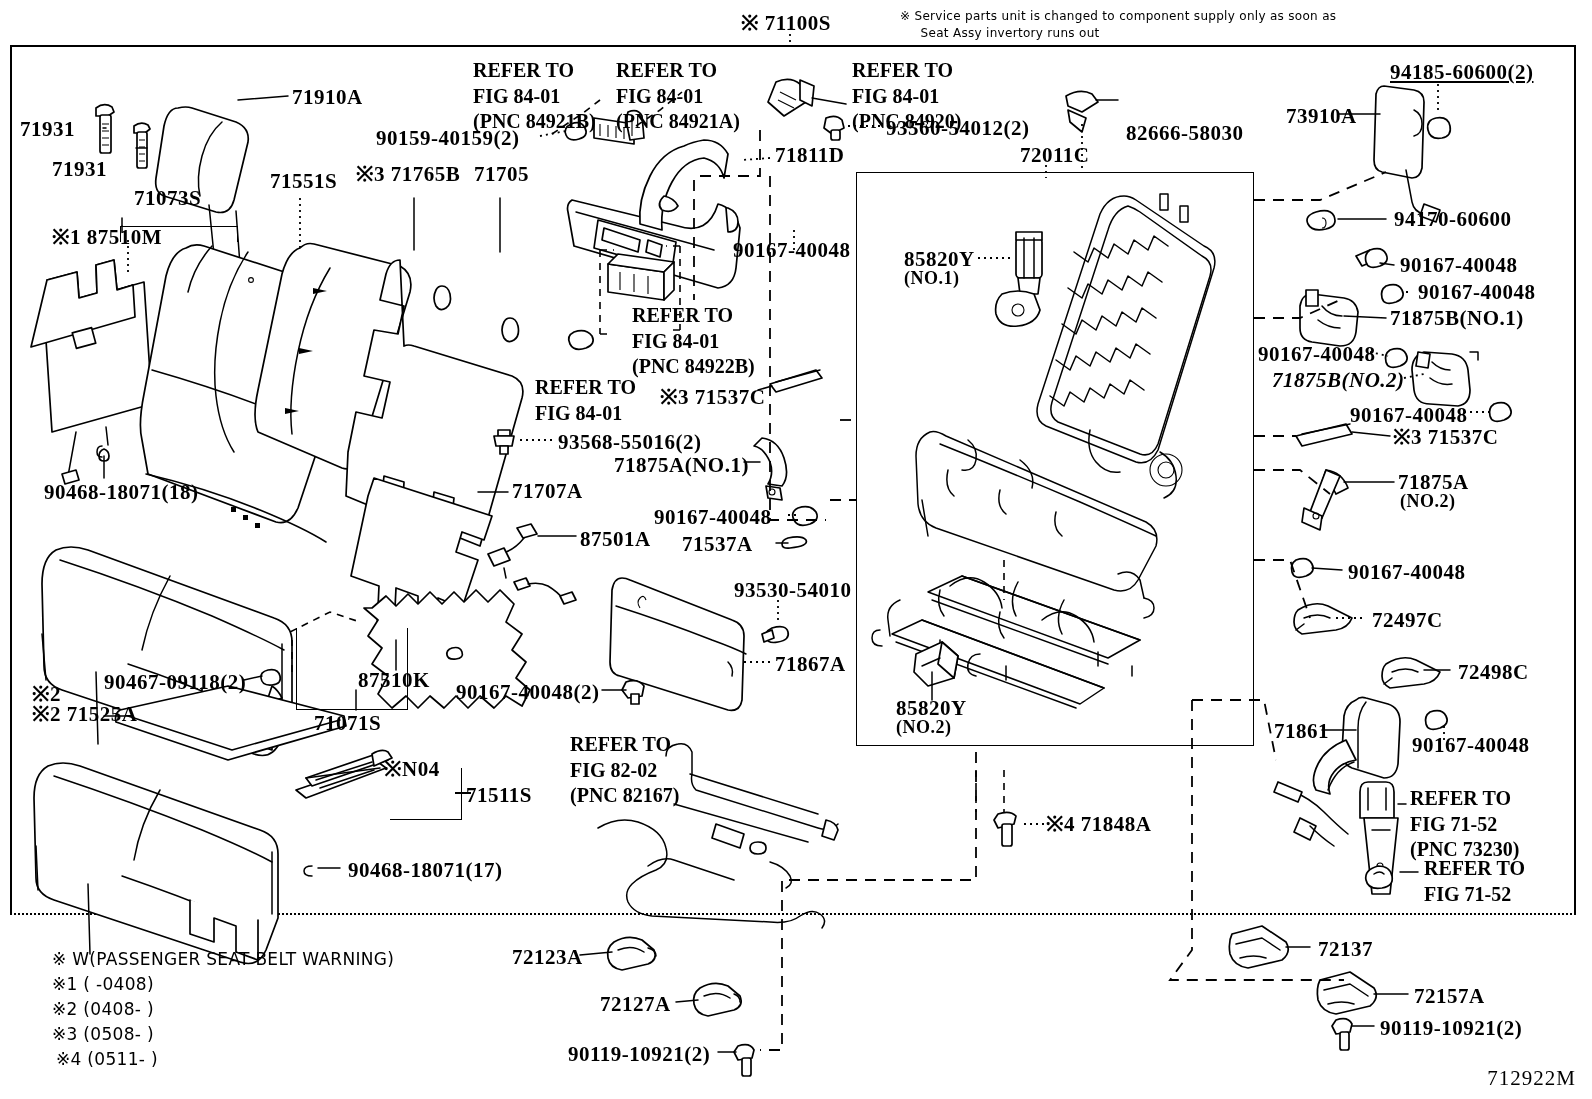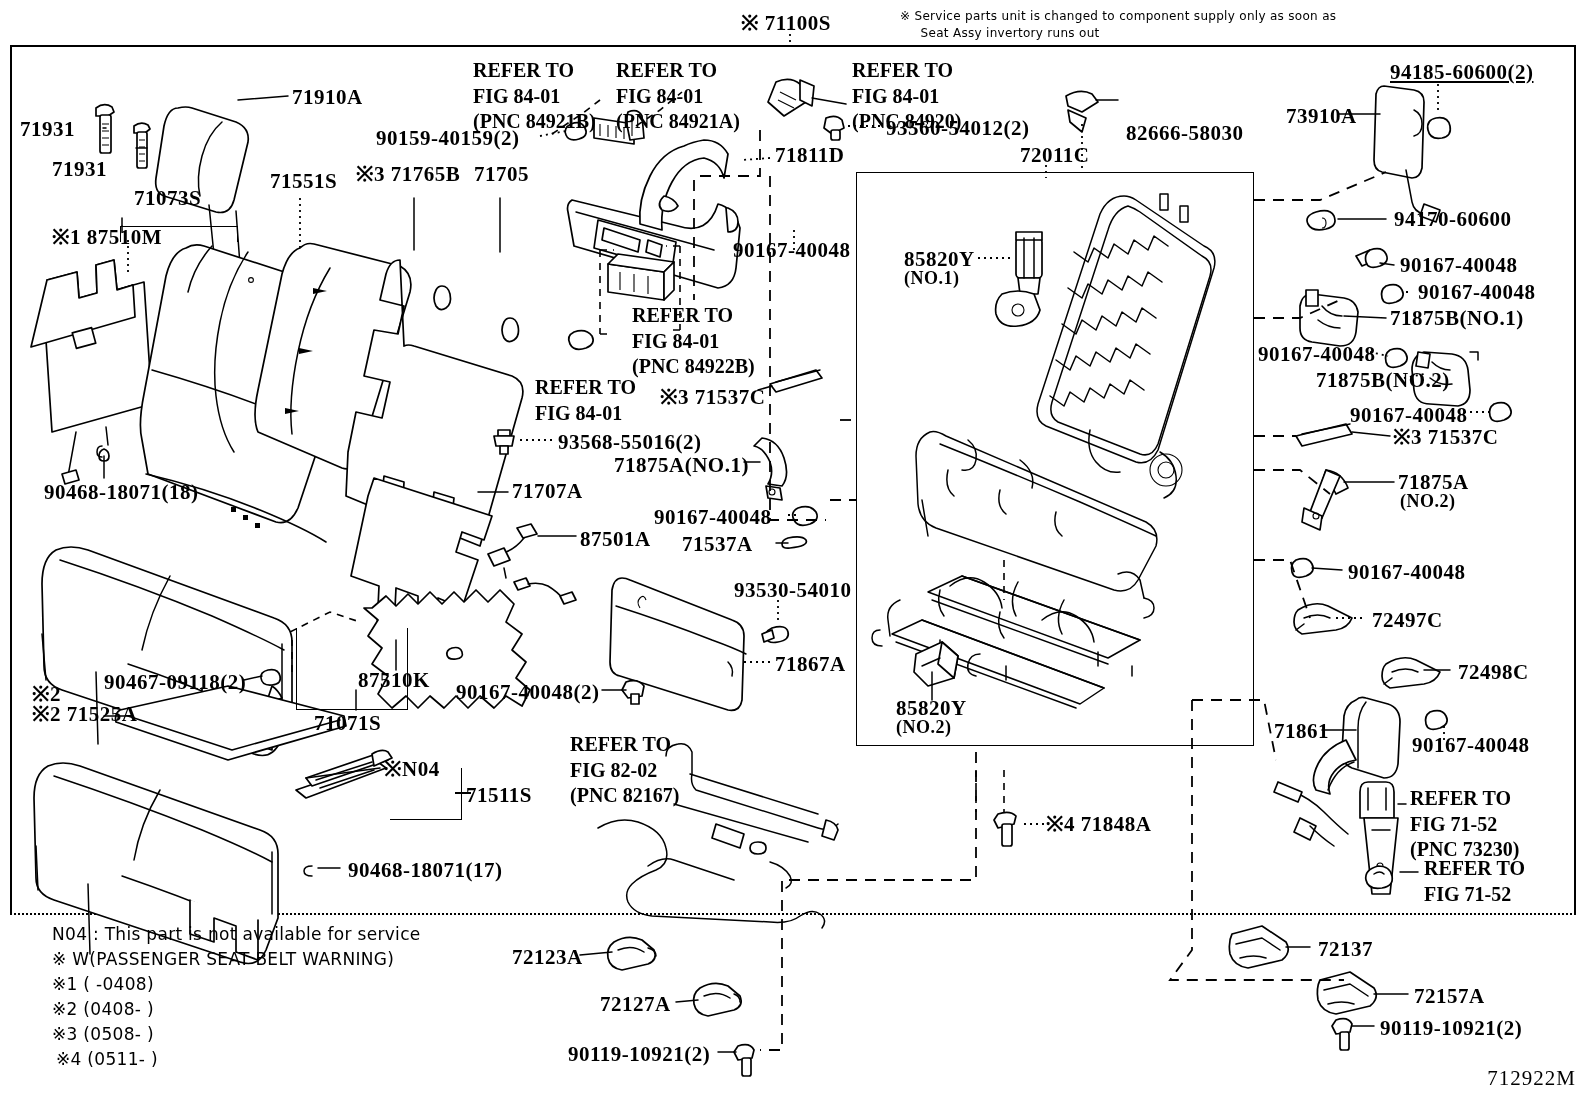--- a/index.html
+++ b/index.html
@@ -653,21 +653,21 @@
   <div class="lbl" style="left:886px;top:116px;">93560-54012(2)</div>
   <div class="lbl" style="left:1126px;top:89px;margin-top:32px;">82666-58030</div>
   <div class="lbl" style="left:1020px;top:143px;">72011C</div>
   <div class="lbl" style="left:1390px;top:60px;text-decoration:underline;">94185-60600(2)</div>
   <div class="lbl" style="left:1286px;top:104px;">73910A</div>
   <div class="lbl" style="left:1394px;top:207px;">94170-60600</div>
   <div class="lbl" style="left:1400px;top:253px;">90167-40048</div>
   <div class="lbl" style="left:1418px;top:280px;">90167-40048</div>
   <div class="lbl" style="left:1390px;top:306px;">71875B(NO.1)</div>
   <div class="lbl" style="left:1258px;top:342px;">90167-40048</div>
-  <div class="lbl" style="left:1316px;top:368px;">71875B(NO.2)</div>
+  <div class="lbl" style="left:1272px;top:368px;font-style:italic;">71875B(NO.2)</div>
   <div class="lbl" style="left:1350px;top:403px;">90167-40048</div>
   <div class="lbl" style="left:1393px;top:425px;">※3 71537C</div>
   <div class="lbl" style="left:1398px;top:470px;">71875A</div>
   <div class="lbl sm" style="left:1400px;top:491px;">(NO.2)</div>
   <div class="lbl" style="left:1348px;top:560px;">90167-40048</div>
   <div class="lbl" style="left:1372px;top:608px;">72497C</div>
   <div class="lbl" style="left:1458px;top:660px;">72498C</div>
   <div class="lbl" style="left:1274px;top:719px;">71861</div>
   <div class="lbl" style="left:1412px;top:733px;">90167-40048</div>
 
@@ -720,21 +720,20 @@
 FIG 84-01</div>
   <div class="refer" style="left:570px;top:732px;">REFER TO
 FIG 82-02
 (PNC 82167)</div>
   <div class="refer" style="left:1410px;top:786px;">REFER TO
 FIG 71-52
 (PNC 73230)</div>
   <div class="refer" style="left:1424px;top:856px;">REFER TO
 FIG 71-52</div>
 
-  <div class="note" style="left:52px;top:922px;">N04 : This part is not available for service</div>
   <div class="note" style="left:52px;top:947px;text-align:right;">※  W(PASSENGER SEAT BELT WARNING)</div>
   <div class="note" style="left:52px;top:972px;">※1 (    -0408)</div>
   <div class="note" style="left:52px;top:997px;">※2 (0408-    )</div>
   <div class="note" style="left:52px;top:1022px;">※3 (0508-    )</div>
   <div class="note" style="left:56px;top:1047px;">※4 (0511-    )</div>
 
   <div class="figno">712922M</div>
 
   <div class="brkU" style="left:120px;top:226px;width:118px;height:16px;"></div>
   <div class="brkU" style="left:296px;top:628px;width:112px;height:82px;border-bottom:1.6px solid #000;border-top:none;border-left:1.6px solid #000;border-right:1.6px solid #000;"></div>

